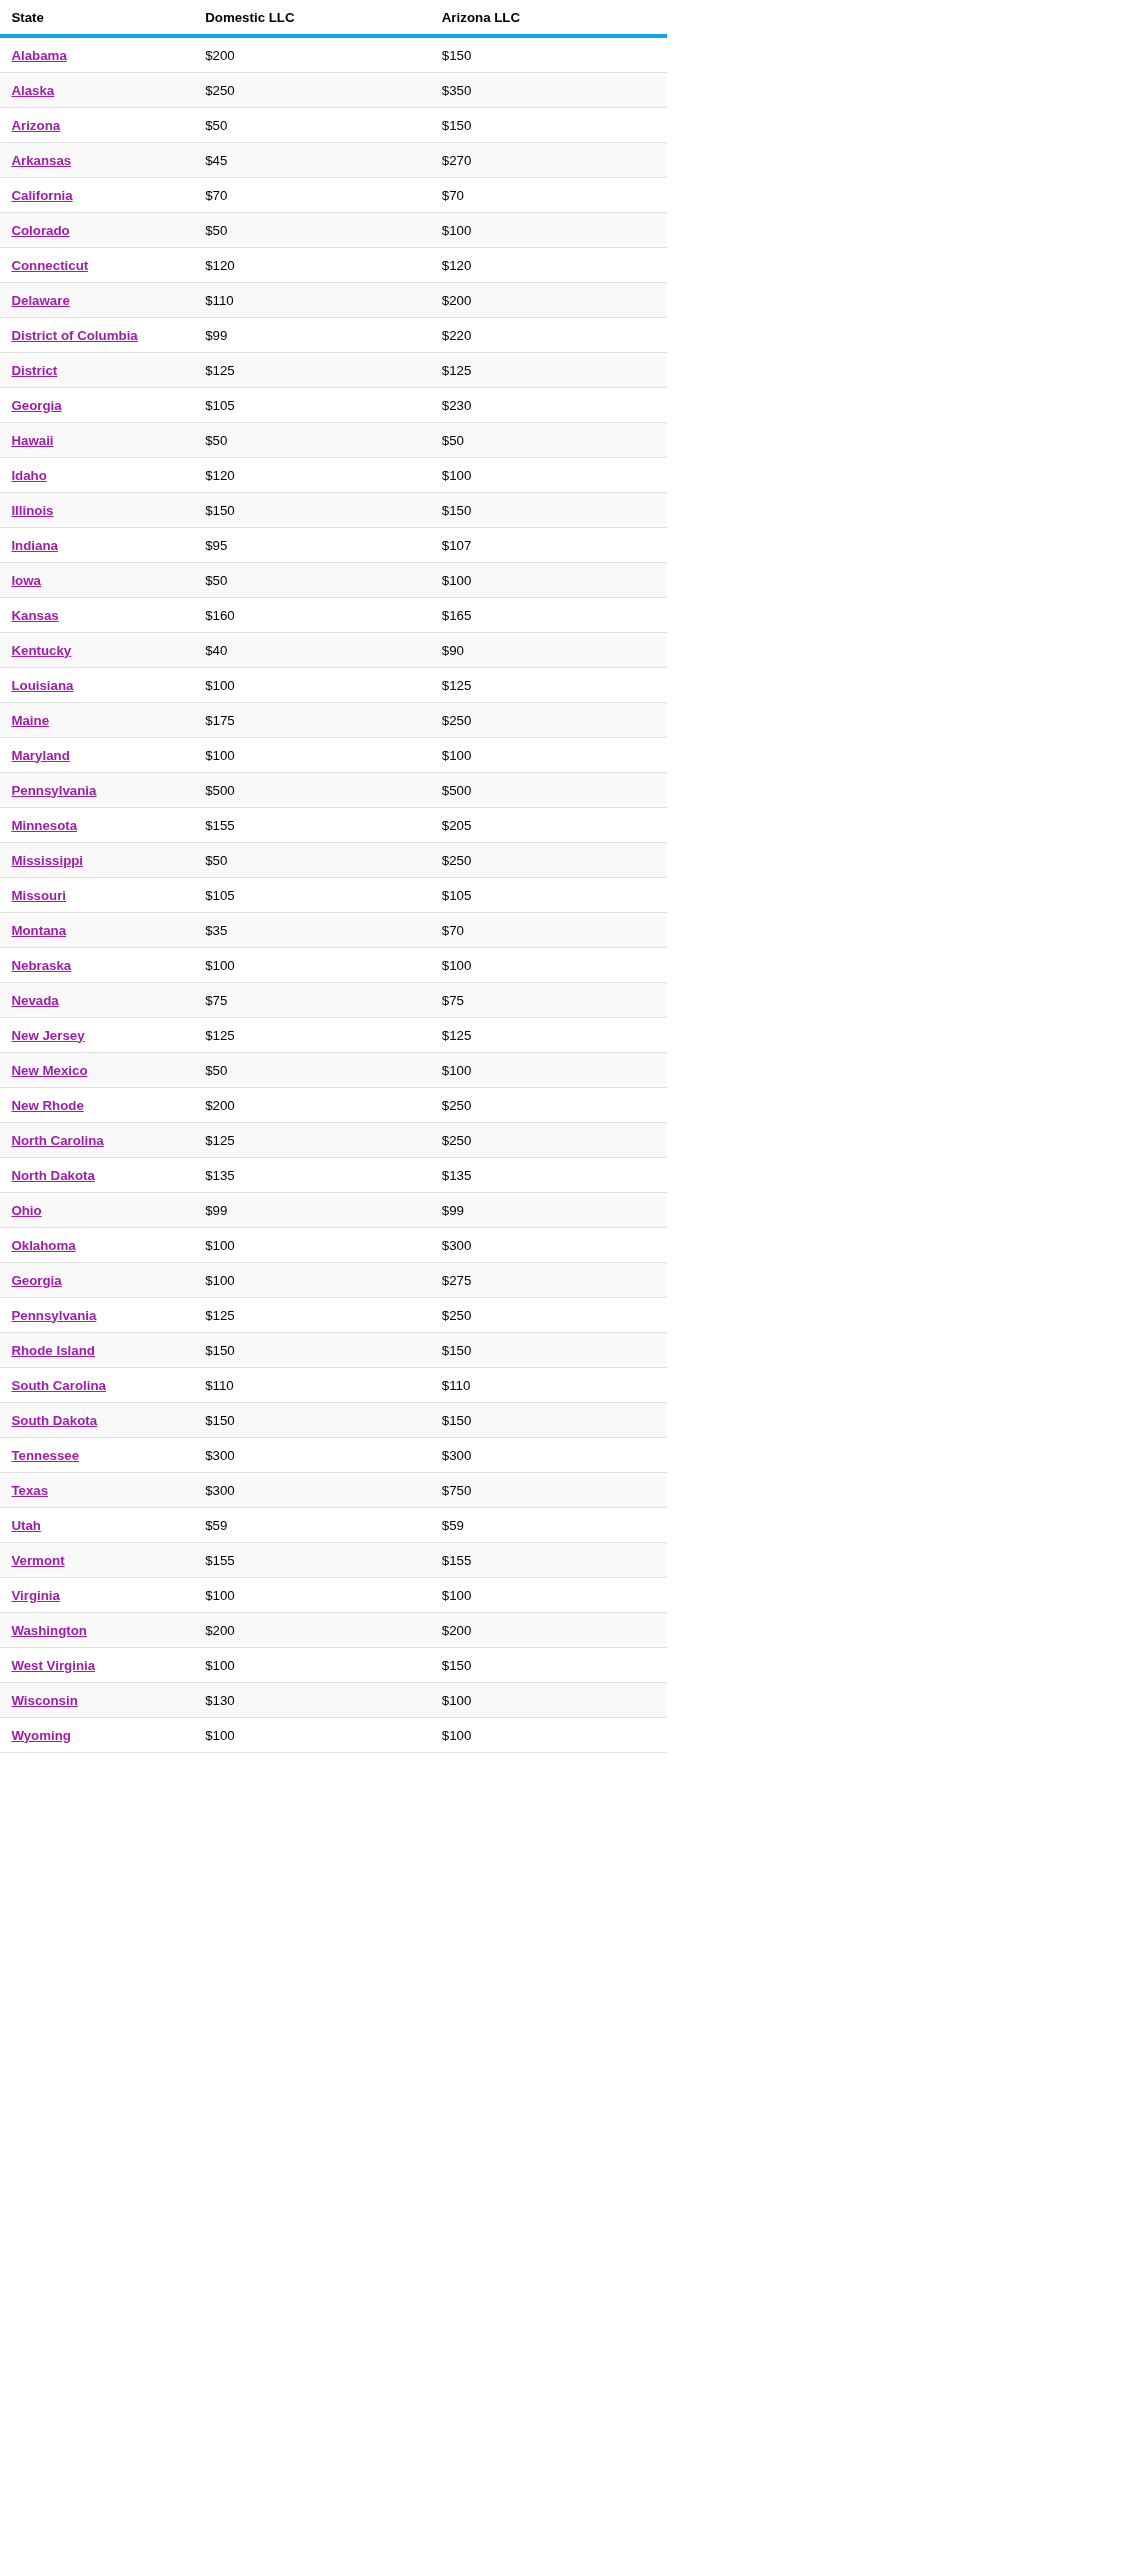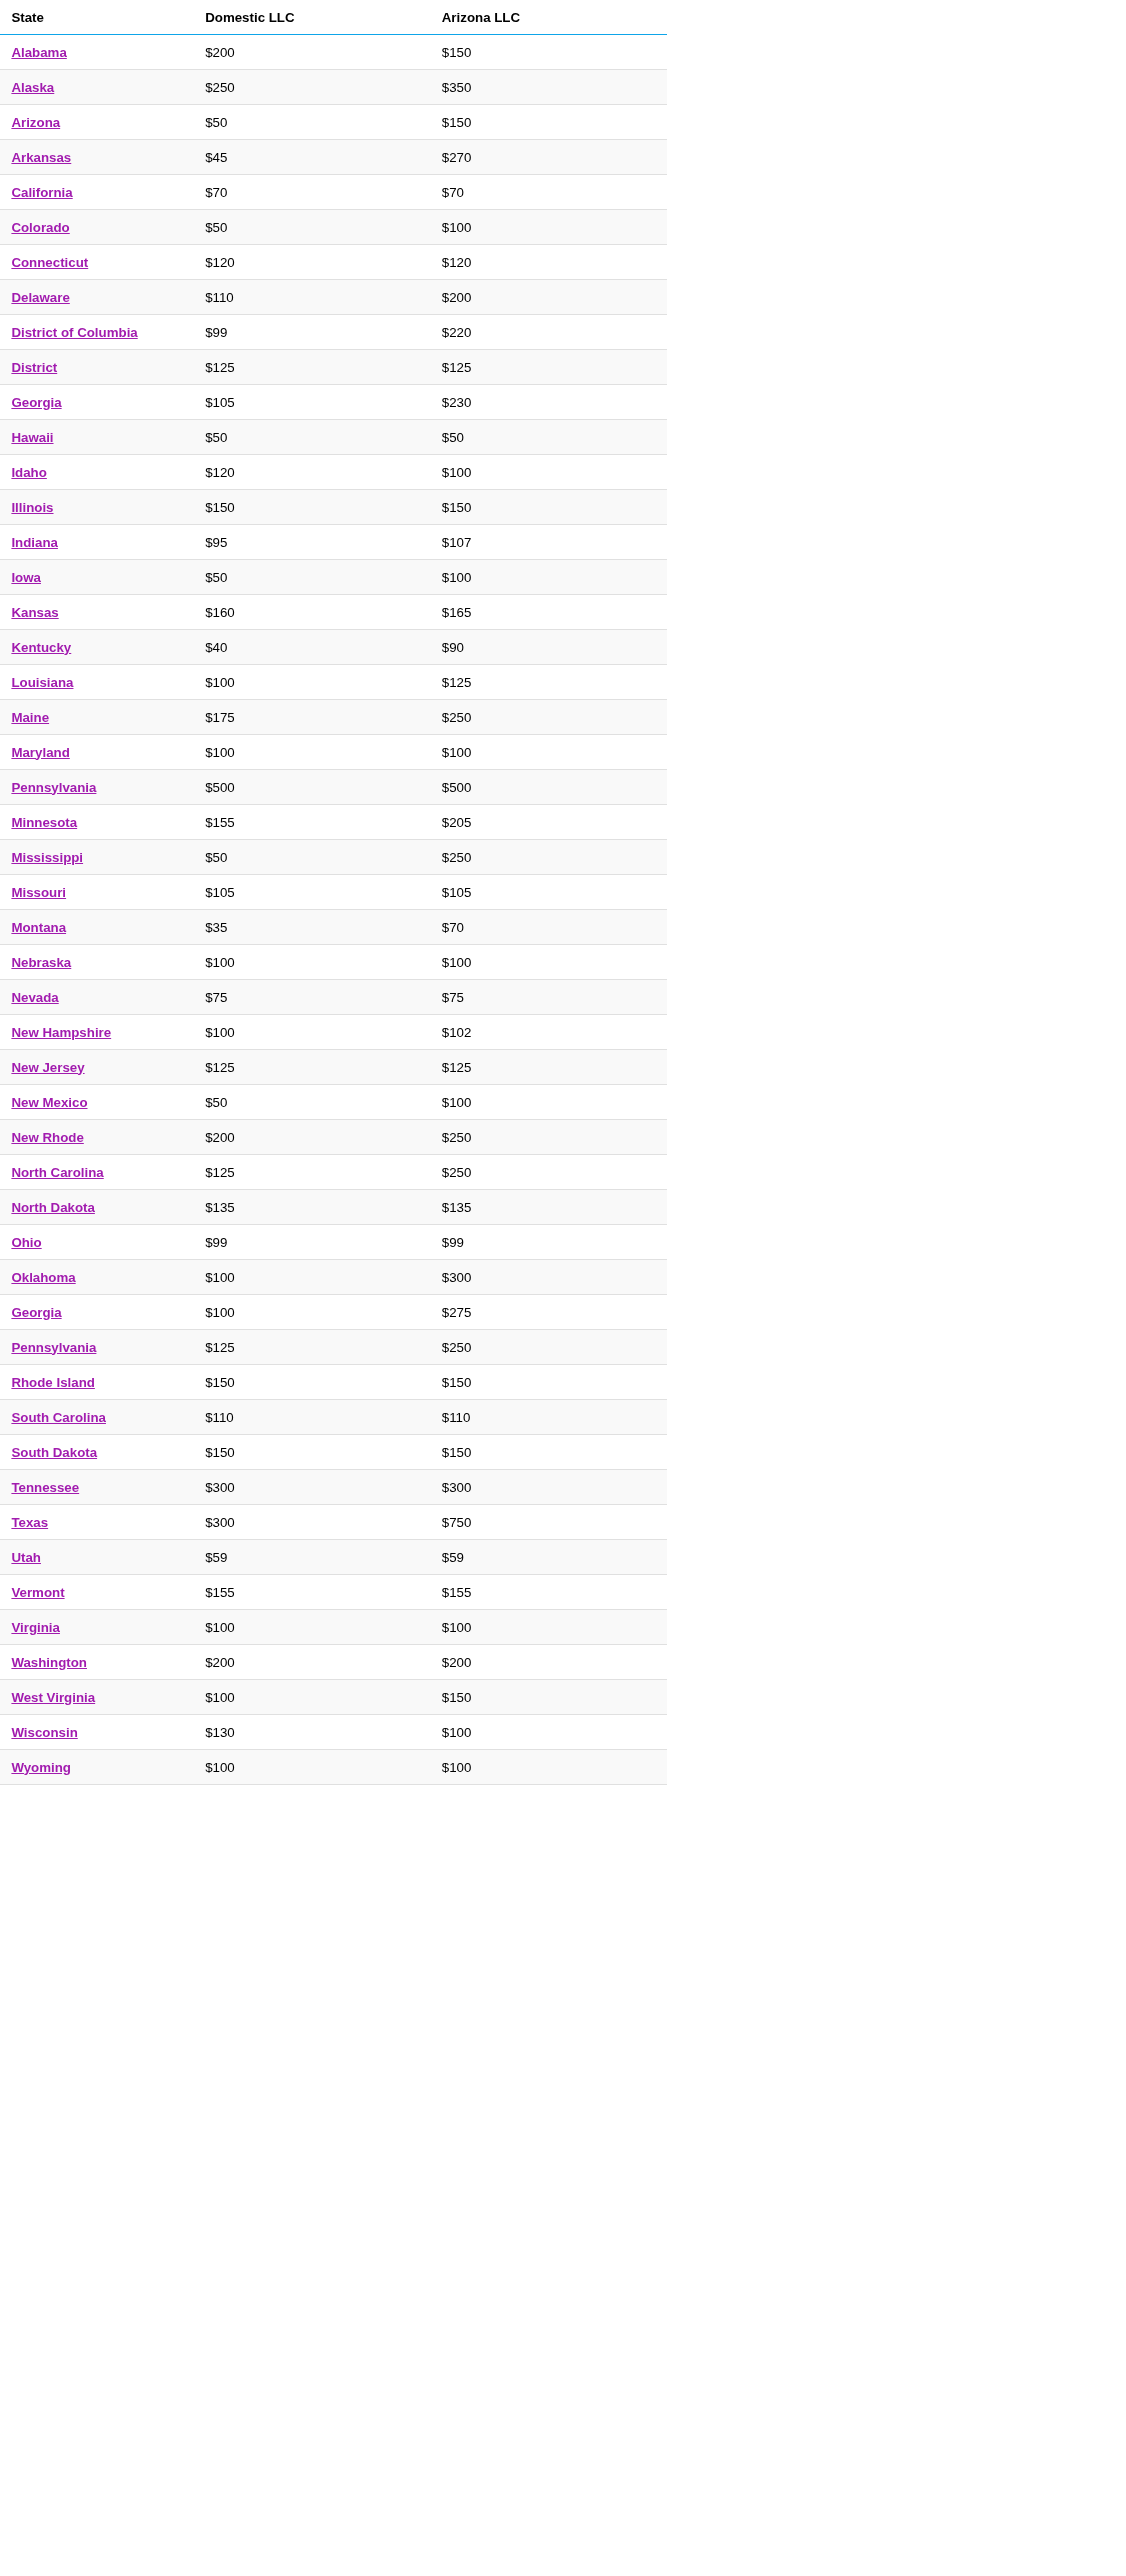--- a/index.html
+++ b/index.html
@@ -27,21 +27,21 @@
 
     thead tr {
       background: #fff;
     }
 
     th {
       text-align: left;
       padding: 9.5px 11.4px;
       font-weight: bold;
       font-size: 13.3px;
-      border-bottom: 1px solid #0ea5e9;
+      border-bottom: 4px solid #0ea5e9;
     }
 
     td {
       padding: 9.5px 11.4px;
       border-bottom: 1px solid #e0e0e0;
       font-size: 13.3px;
     }
 
     td:first-child a {
       color: #a21caf;
@@ -216,25 +216,20 @@
           <td><a href="#">Nebraska</a></td>
           <td>$100</td>
           <td>$100</td>
         </tr>
         <tr>
           <td><a href="#">Nevada</a></td>
           <td>$75</td>
           <td>$75</td>
         </tr>
         <tr>
-          <td><a href="#">New Hampshire</a></td>
-          <td>$100</td>
-          <td>$102</td>
-        </tr>
-        <tr>
           <td><a href="#">New Jersey</a></td>
           <td>$125</td>
           <td>$125</td>
         </tr>
         <tr>
           <td><a href="#">New Mexico</a></td>
           <td>$50</td>
           <td>$100</td>
         </tr>
         <tr>

